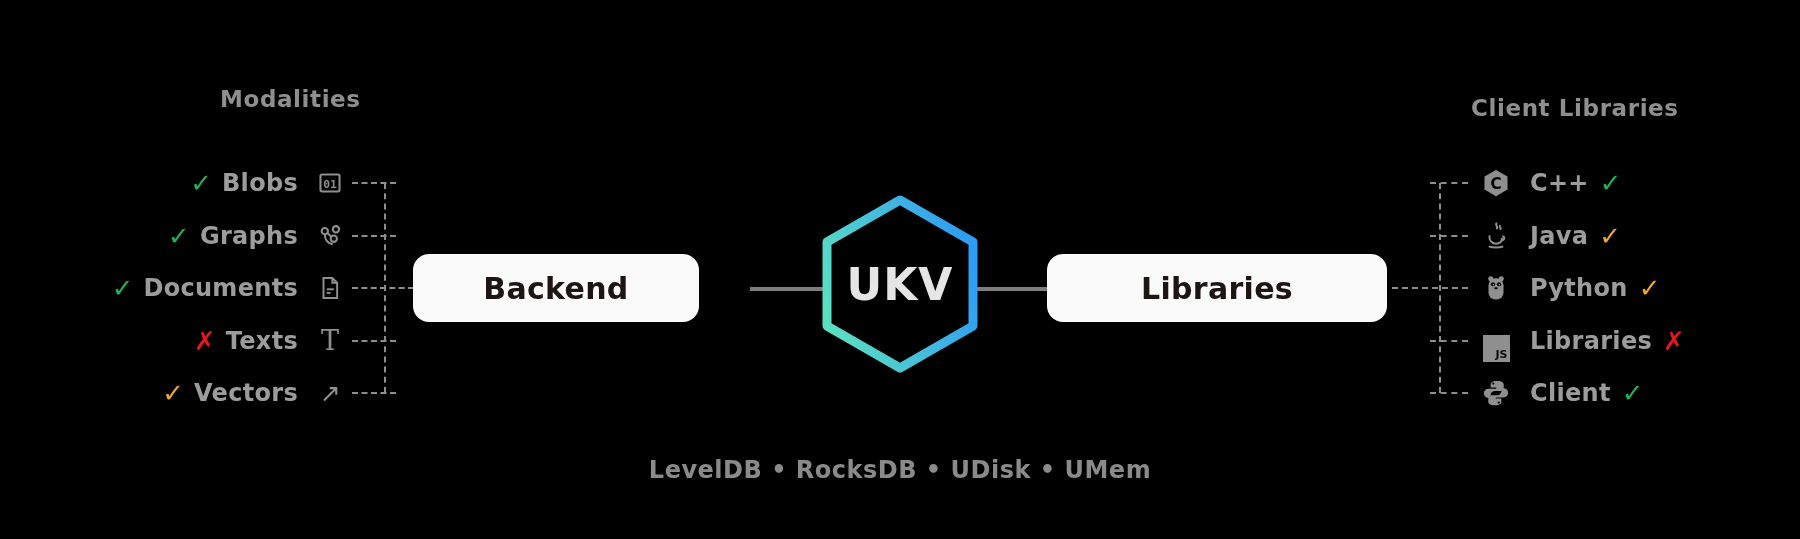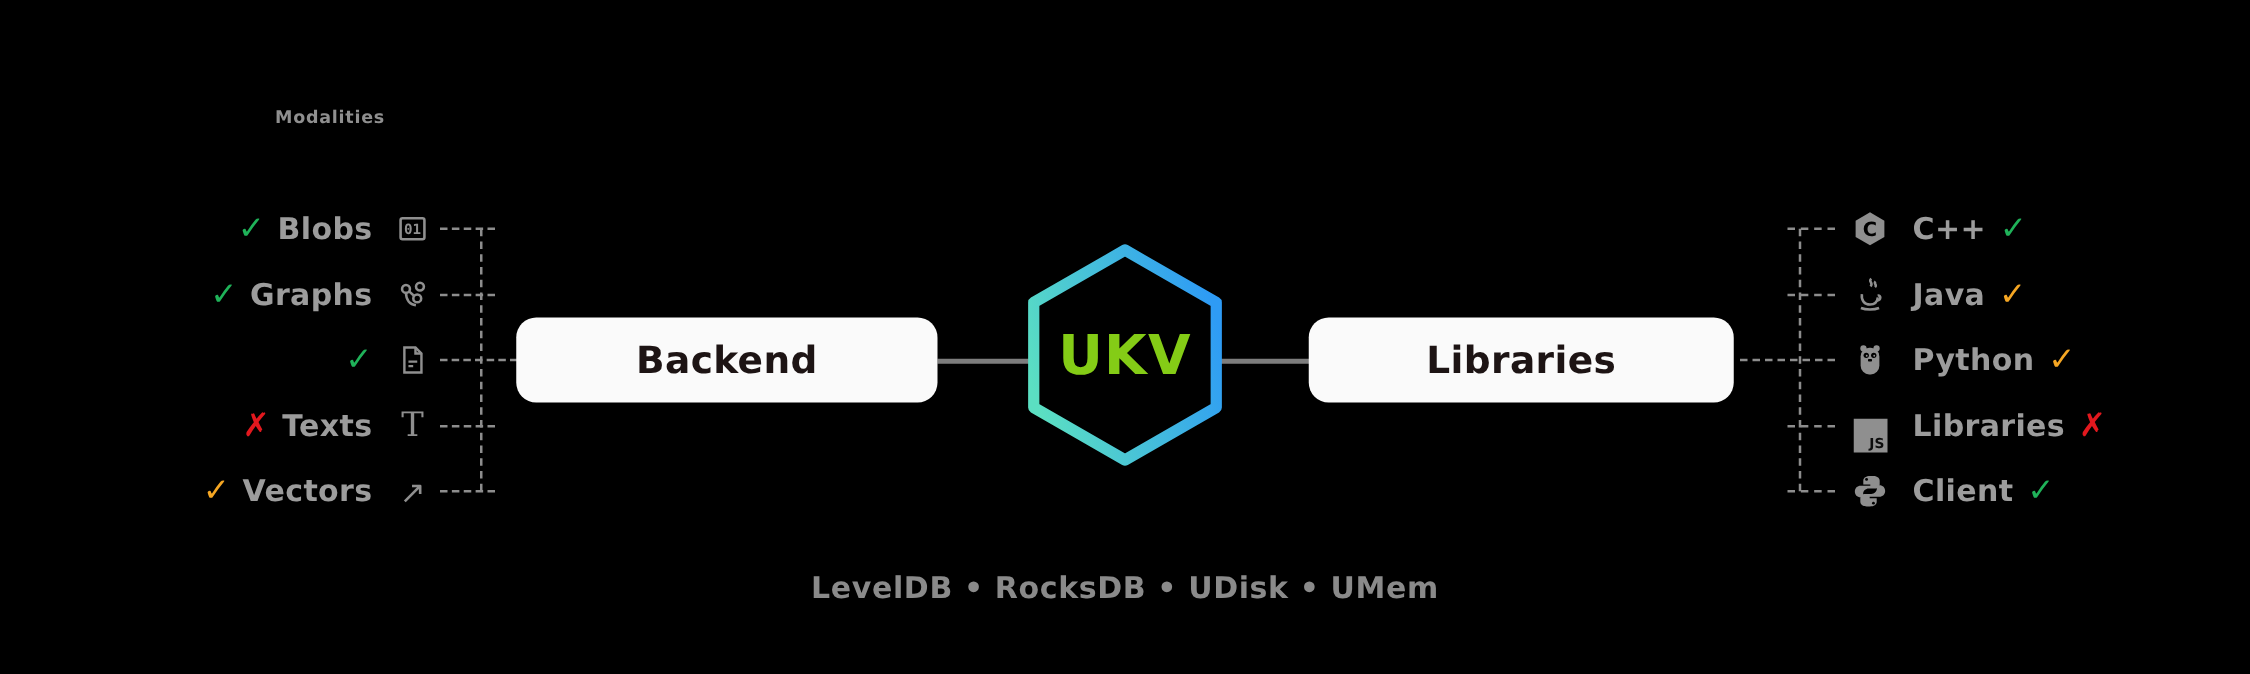--- a/index.html
+++ b/index.html
@@ -1,20 +1,20 @@
 <!DOCTYPE html>
 <html style="--bg: #000000; --green: #1fb259; --orange: #f5a623; --red: #e2181e; --title_gray: #8f8f8f; --label_gray: #9c9c9c; --icon_gray: #8f8f8f; --dash_gray: #8d8d8d; --line_gray: #7d7d7d; --box_bg: #fafafa; --box_text: #1d1414; --footer_gray: #8a8a8a;"><head>
 <meta charset="utf-8">
 <style>
   * { margin:0; padding:0; box-sizing:border-box; }
   html,body { background:#000; }
   body { font-family:"DejaVu Sans","Liberation Sans",sans-serif; }
   .stage { position:relative; width:1800px; height:539px; background:var(--bg,#000); overflow:hidden; }
 
-  .title { position:absolute; font-size:14px; font-weight:700; letter-spacing:.6px; color:var(--title_gray,#8f8f8f); }
+  .title { position:absolute; font-size:23px; font-weight:700; letter-spacing:.6px; color:var(--title_gray,#8f8f8f); }
   .modalities-title { left:220px; top:86px; }
   .client-title { left:1471px; top:95px; }
 
   .rows { position:absolute; top:157px; }
   .left-rows { left:0; width:348px; }
   .right-rows { left:1478px; width:322px; }
   .row { height:52.5px; display:flex; align-items:center; }
   .left-row { justify-content:flex-end; }
   .right-row { justify-content:flex-start; }
   .row-label { font-size:24px; font-weight:600; letter-spacing:.3px; color:var(--label_gray,#9c9c9c); white-space:nowrap; }
@@ -30,36 +30,37 @@
   .glyph-icon { font-size:25px; line-height:1; color:var(--icon_gray,#8f8f8f); }
   .serif-t { font-family:"DejaVu Serif","Liberation Serif",serif; font-size:27px; }
   .js-badge { width:27px; height:27px; background:var(--icon_gray,#8f8f8f); position:relative;margin-top:16px; }
   .js-badge span { position:absolute; right:2px; bottom:1px; font-size:11px; font-weight:700; color:#0d0d0d; letter-spacing:0; }
 
   .dash-h { position:absolute; border-top:2px dashed var(--dash_gray,#8d8d8d); height:0; }
   .dash-v { position:absolute; border-left:2px dashed var(--dash_gray,#8d8d8d); width:0; }
 
   .node-box { position:absolute; top:254px; height:68px; background:var(--box_bg,#fafafa); border-radius:16px; display:flex; align-items:center; justify-content:center; z-index:2; }
   .node-box span { font-size:30px; font-weight:700; letter-spacing:.3px; color:var(--box_text,#1d1414); }
-  .backend { left:413px; width:337px; }
+  .backend { left:413px; width:286px; }
   .frontend { left:1047px; width:340px; }
 
   .solid-line { position:absolute; left:750px; top:287px; width:300px; height:4px; background:var(--line_gray,#7d7d7d); z-index:1; }
 
   .hexagon-wrap { position:absolute; left:820px; top:194px; width:160px; height:180px; z-index:3; }
-  .hex-label { position:absolute; inset:0; display:flex; align-items:center; justify-content:center; font-size:44px; font-weight:700; letter-spacing:1px; color:#84cc16; }
+  .hex-label { position:absolute; inset:0; display:flex; align-items:center; justify-content:center; font-size:44px; font-weight:700; letter-spacing:1px; color:#e5e5e5; }
 
   .footer { position:absolute; left:0; top:456px; width:100%; text-align:center; font-size:24px; font-weight:600; letter-spacing:.5px; color:var(--footer_gray,#8a8a8a); }
 </style>
 </head>
 <body>
 
 <div class="stage">
 
   <div class="title modalities-title">Modalities</div>
+  <div class="title client-title">Client Libraries</div>
 
   <div class="rows left-rows">
 
       <div class="row left-row">
         <span class="status check-green">✓</span>
         <span class="row-label">Blobs</span>
         <span class="icon-slot">
   <svg width="26" height="26" viewBox="0 0 24 24" fill="none">
     <rect x="3.2" y="4.2" width="17.6" height="15.6" rx="1.5" stroke="currentColor" stroke-width="1.9"></rect>
     <text x="12" y="16.2" font-size="10.5" font-weight="bold" text-anchor="middle" fill="currentColor" font-family="DejaVu Sans Mono, monospace">01</text>
@@ -76,20 +77,21 @@
     <circle cx="17.5" cy="5.8" r="2.9"></circle>
     <circle cx="15.5" cy="14.5" r="2.9"></circle>
     <path d="M9.5 9.3 L13.3 12.7"></path>
     <path d="M7.2 10.4 C7.2 15.5 10 19 14.5 19.5"></path>
   </svg>
 </span>
       </div>
 
       <div class="row left-row">
         <span class="status check-green">✓</span>
+        <span class="row-label">Documents</span>
         <span class="icon-slot">
   <svg width="26" height="26" viewBox="0 0 24 24" fill="none" stroke="currentColor" stroke-width="1.8">
     <path d="M6 2.8 H14.2 L18.6 7.2 V21.2 H6 Z"></path>
     <path d="M14.2 2.8 V7.2 H18.6"></path>
     <path d="M9 13.2 H15.5"></path>
     <path d="M9 16.5 H12.5"></path>
   </svg>
 </span>
       </div>
 

